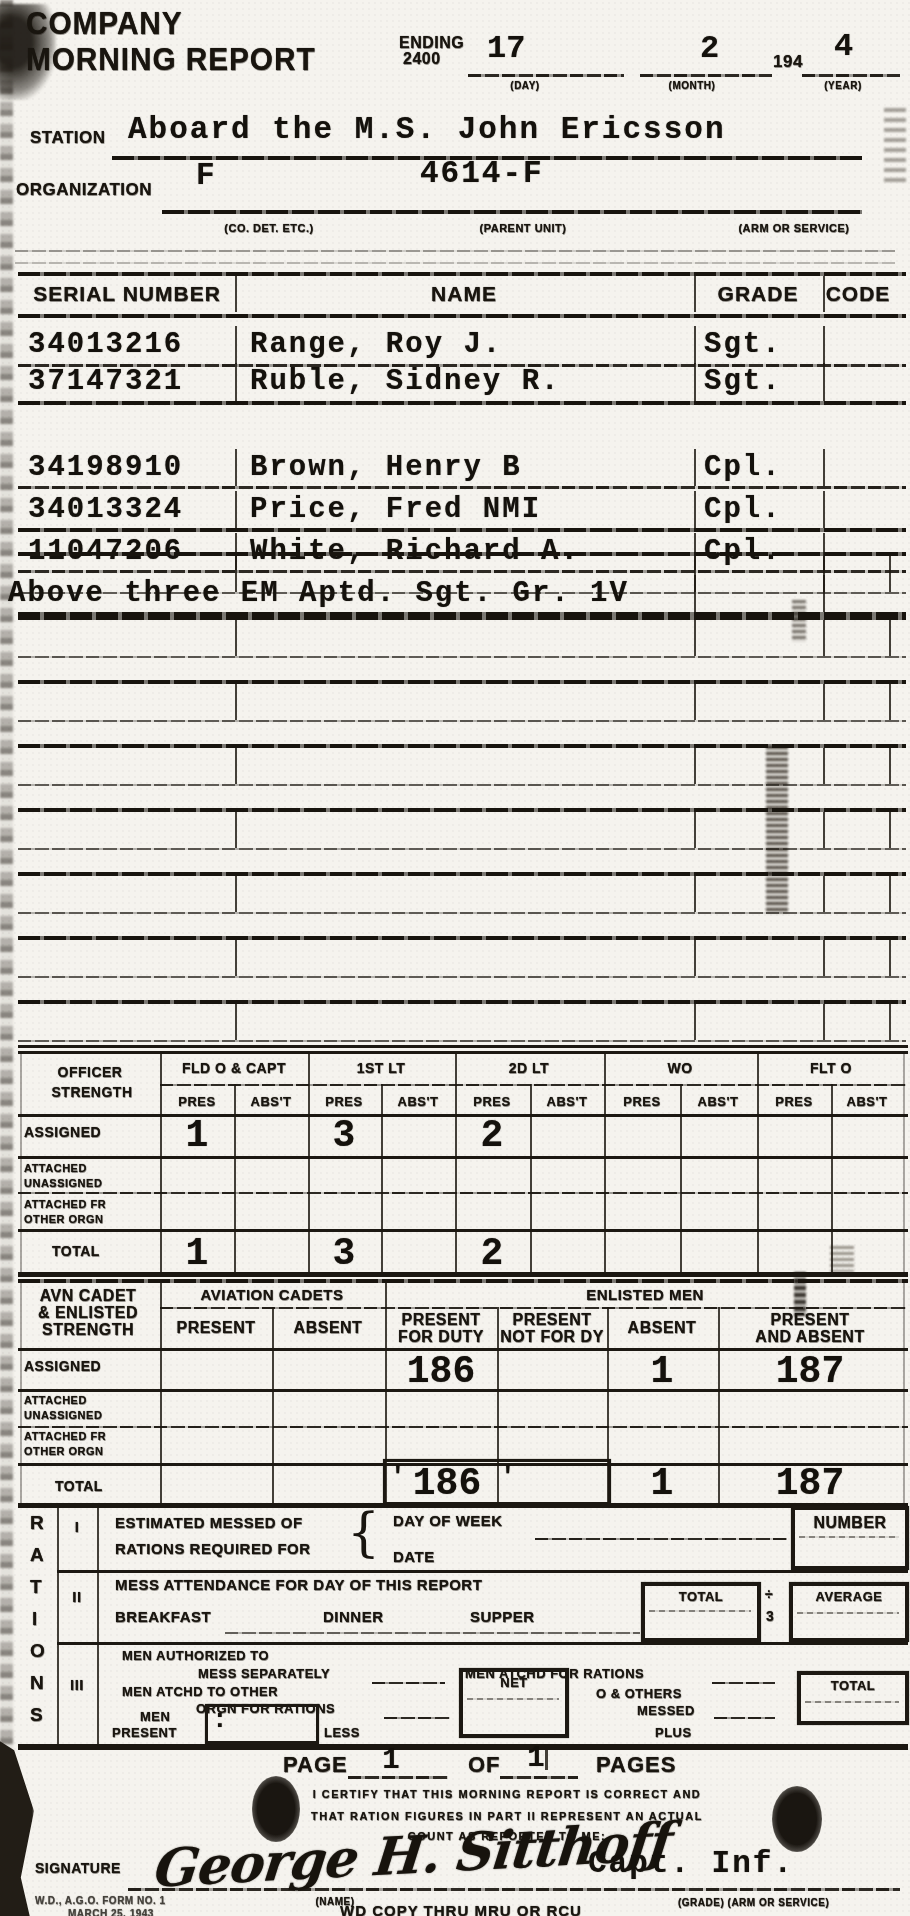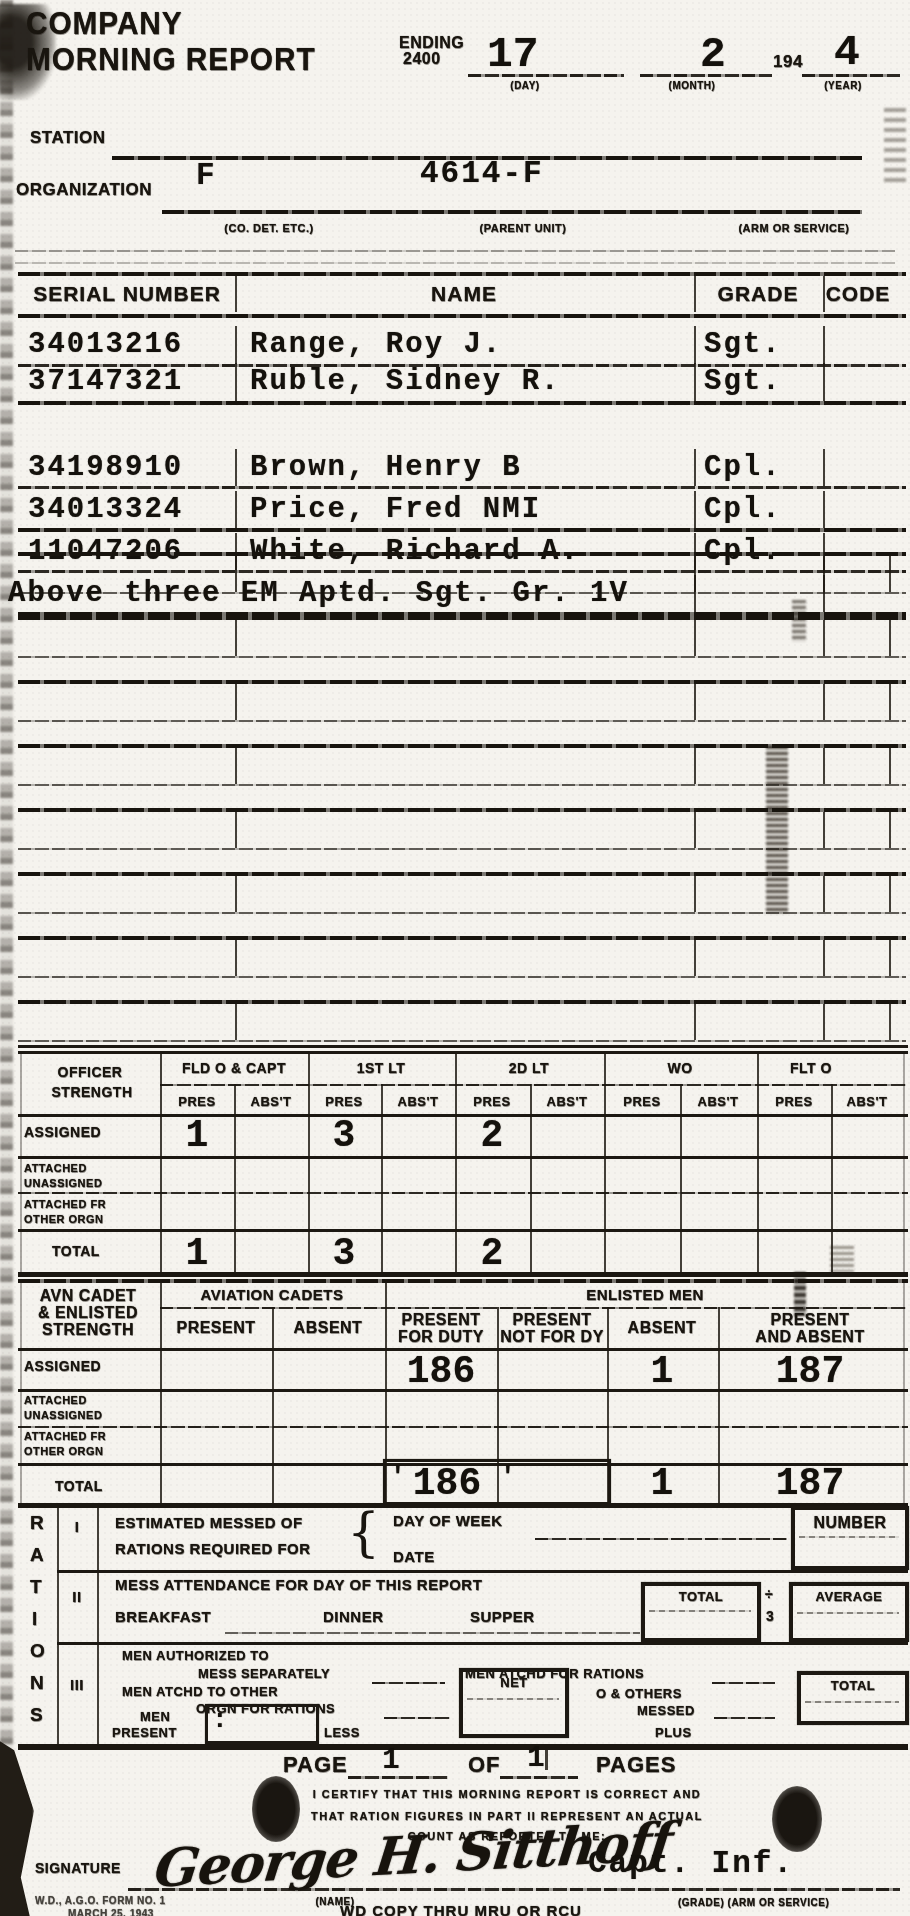--- a/index.html
+++ b/index.html
@@ -15,21 +15,21 @@
          text-shadow:0 0 1px rgba(25,21,15,.75),.5px .5px 0 rgba(25,21,15,.4);letter-spacing:.5px;}
   .s10{font-size:10px;} .s11{font-size:11px;} .s12{font-size:16px;} .s13{font-size:13px;}
   .s14{font-size:14px;} .s15{font-size:15px;} .s17{font-size:17px;} .s19{font-size:19px;}
   .s21{font-size:21px;letter-spacing:1px;} .s22{font-size:22px;letter-spacing:1px;}
   .s31{font-size:31px;letter-spacing:1px;transform:scaleX(.96);transform-origin:left;}
   .faded{opacity:.8;filter:blur(.3px);}
   
   .typed{font-family:"Liberation Mono","DejaVu Sans Mono",monospace;font-weight:700;color:#14110c;
          text-shadow:0 0 1px rgba(20,17,12,.6);}
   .t26{font-size:26px;} .t29{font-size:29px;letter-spacing:2px;} .t31{font-size:31px;letter-spacing:2px;}
-  .t34{font-size:43px;} .t38{font-size:38px;}
+  .t34{font-size:32px;} .t38{font-size:38px;}
   
   .rl{position:absolute;height:3px;
       background-image:repeating-linear-gradient(90deg,rgba(24,20,14,.95) 0 13px,rgba(24,20,14,.4) 13px 17px,rgba(24,20,14,.9) 17px 31px,rgba(24,20,14,.18) 31px 34px);}
   .rs3{height:3px;background:#1c1812;background-image:none;}
   .rs4{height:4px;background-image:repeating-linear-gradient(90deg,rgba(24,20,14,1) 0 22px,rgba(24,20,14,.55) 22px 26px);}
   .rs5{height:5px;background:#1b1711;background-image:none;}
   .rs6{height:6px;background:#1b1711;background-image:none;}
   .rl2{height:2px;}
   .vl{position:absolute;width:2px;background:rgba(28,23,16,.82);}
   .vlf{position:absolute;width:2px;background:rgba(28,23,16,.35);}
@@ -73,20 +73,21 @@
   <div class="abs typed t34" style="left:700px;top:30px;">2</div>
   <div class="rl" style="left:640px;top:74px;width:132px;"></div>
   <div class="abs stamp s10 ctr" style="left:692px;top:80px;">(MONTH)</div>
 
   <div class="abs stamp s17" style="left:773px;top:52px;">194</div>
   <div class="abs typed t34" style="left:834px;top:28px;">4</div>
   <div class="rl" style="left:802px;top:74px;width:98px;"></div>
   <div class="abs stamp s10 ctr" style="left:843px;top:80px;">(YEAR)</div>
 
   <div class="abs stamp s17" style="left:30px;top:128px;">STATION</div>
+  <div class="abs typed t31" style="left:128px;top:112px;">Aboard the M.S. John Ericsson</div>
   <div class="rl rs4" style="left:112px;top:156px;width:750px;"></div>
 
   <div class="abs stamp s17" style="left:16px;top:180px;">ORGANIZATION</div>
   <div class="abs typed t31" style="left:196px;top:158px;">F</div>
   <div class="abs typed t31" style="left:420px;top:156px;">4614-F</div>
   <div class="rl rs4" style="left:162px;top:210px;width:700px;"></div>
   <div class="abs stamp s11 ctr" style="left:269px;top:222px;">(CO. DET. ETC.)</div>
   <div class="abs stamp s11 ctr" style="left:523px;top:222px;">(PARENT UNIT)</div>
   <div class="abs stamp s11 ctr" style="left:794px;top:222px;">(ARM OR SERVICE)</div>
 
@@ -230,21 +231,21 @@
 
   <div>
     <div class="rl rs3" style="left:18px;top:1045px;width:890px;"></div>
     <div class="rl rs3" style="left:18px;top:1051px;width:890px;"></div>
     <div class="abs stamp s14 ctr" style="left:90px;top:1064px;">OFFICER</div>
     <div class="abs stamp s14 ctr" style="left:92px;top:1084px;">STRENGTH</div>
     <div class="abs stamp s14 ctr" style="left:234px;top:1060px;">FLD O &amp; CAPT</div>
     <div class="abs stamp s14 ctr" style="left:381px;top:1060px;">1ST LT</div>
     <div class="abs stamp s14 ctr" style="left:529px;top:1060px;">2D LT</div>
     <div class="abs stamp s14 ctr" style="left:680px;top:1060px;">WO</div>
-    <div class="abs stamp s14 ctr" style="left:811px;top:1060px;">FLT O</div>
+    <div class="abs stamp s14 ctr" style="left:831px;top:1060px;">FLT O</div>
     <div class="rl rl2" style="left:160px;top:1084px;width:746px;"></div>
     <div class="abs stamp s13 ctr" style="left:197px;top:1094px;">PRES</div>
     <div class="abs stamp s13 ctr" style="left:271px;top:1094px;">ABS'T</div>
     <div class="abs stamp s13 ctr" style="left:344px;top:1094px;">PRES</div>
     <div class="abs stamp s13 ctr" style="left:418px;top:1094px;">ABS'T</div>
     <div class="abs stamp s13 ctr" style="left:492px;top:1094px;">PRES</div>
     <div class="abs stamp s13 ctr" style="left:567px;top:1094px;">ABS'T</div>
     <div class="abs stamp s13 ctr" style="left:642px;top:1094px;">PRES</div>
     <div class="abs stamp s13 ctr" style="left:718px;top:1094px;">ABS'T</div>
     <div class="abs stamp s13 ctr" style="left:794px;top:1094px;">PRES</div>

